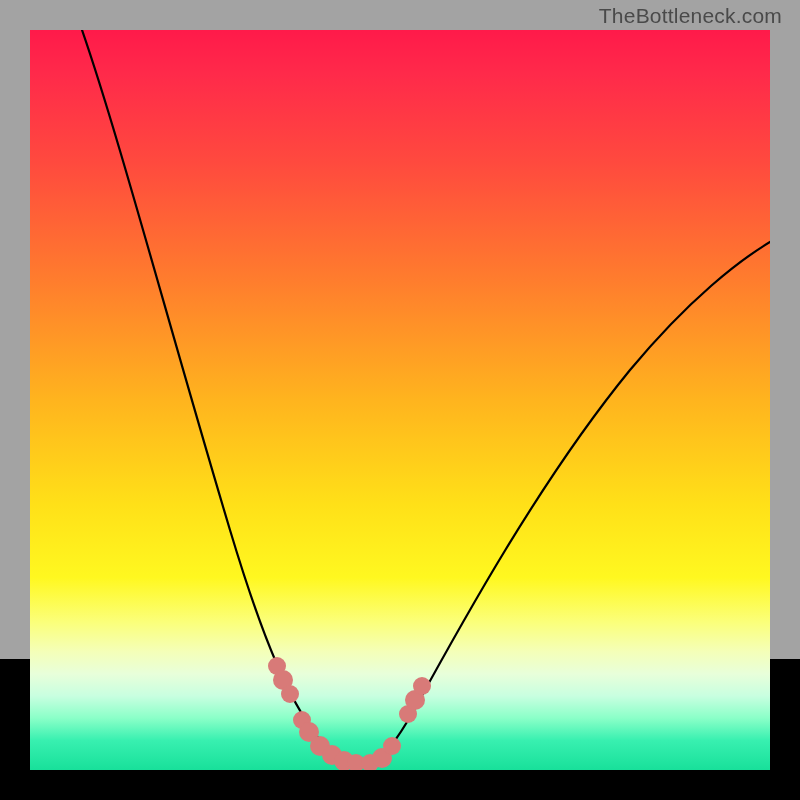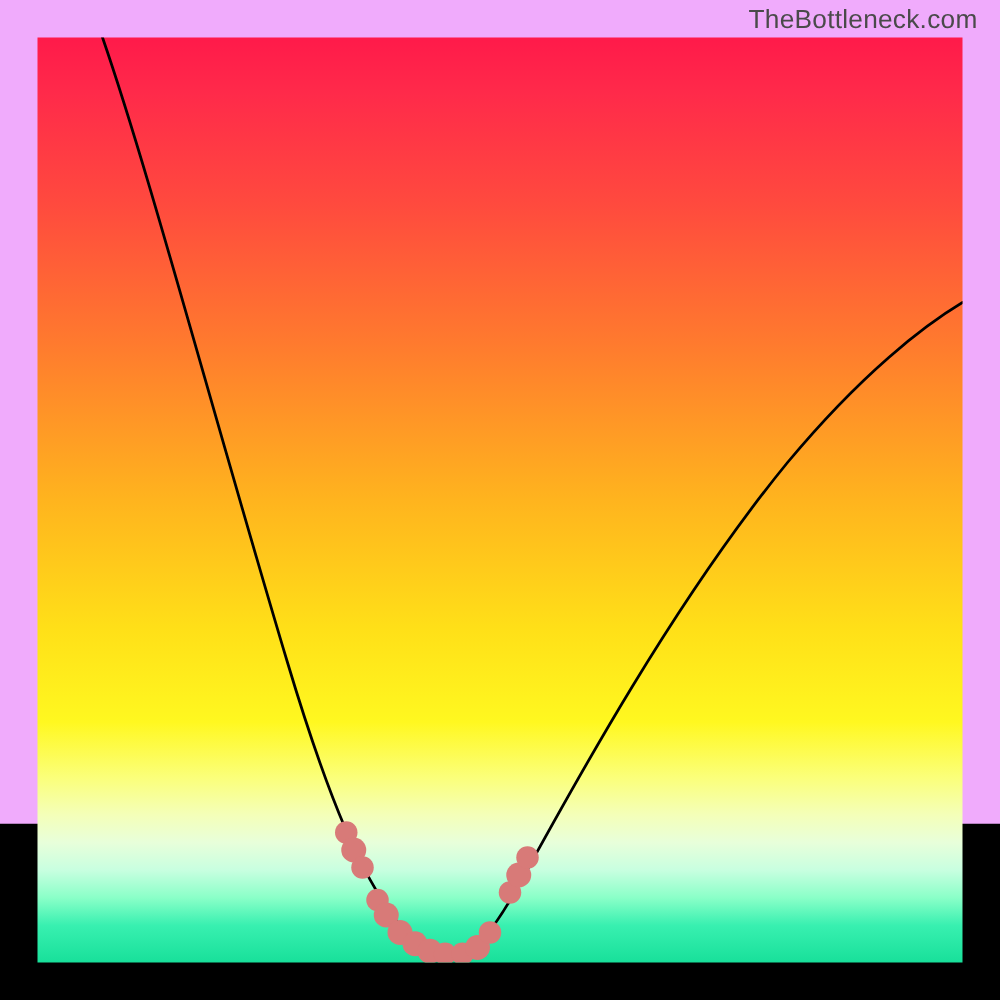--- a/index.html
+++ b/index.html
@@ -1,21 +1,21 @@
 <!DOCTYPE html>
 <html><head>
 <meta charset="utf-8">
 <style>
   * { margin: 0; padding: 0; box-sizing: border-box; }
   html, body { width: 800px; height: 800px; overflow: hidden; background: #000; }
   .frame {
     position: absolute;
     top: 0; left: 0;
     width: 800px; height: 659px;
-    background: #f0abfc;
+    background: #a3a3a3;
   }
   .attribution {
     position: absolute;
     top: 4px;
     right: 18px;
     font-family: Arial, Helvetica, sans-serif;
     font-size: 21px;
     color: #4a4a4a;
     font-weight: 400;
     letter-spacing: 0.2px;

